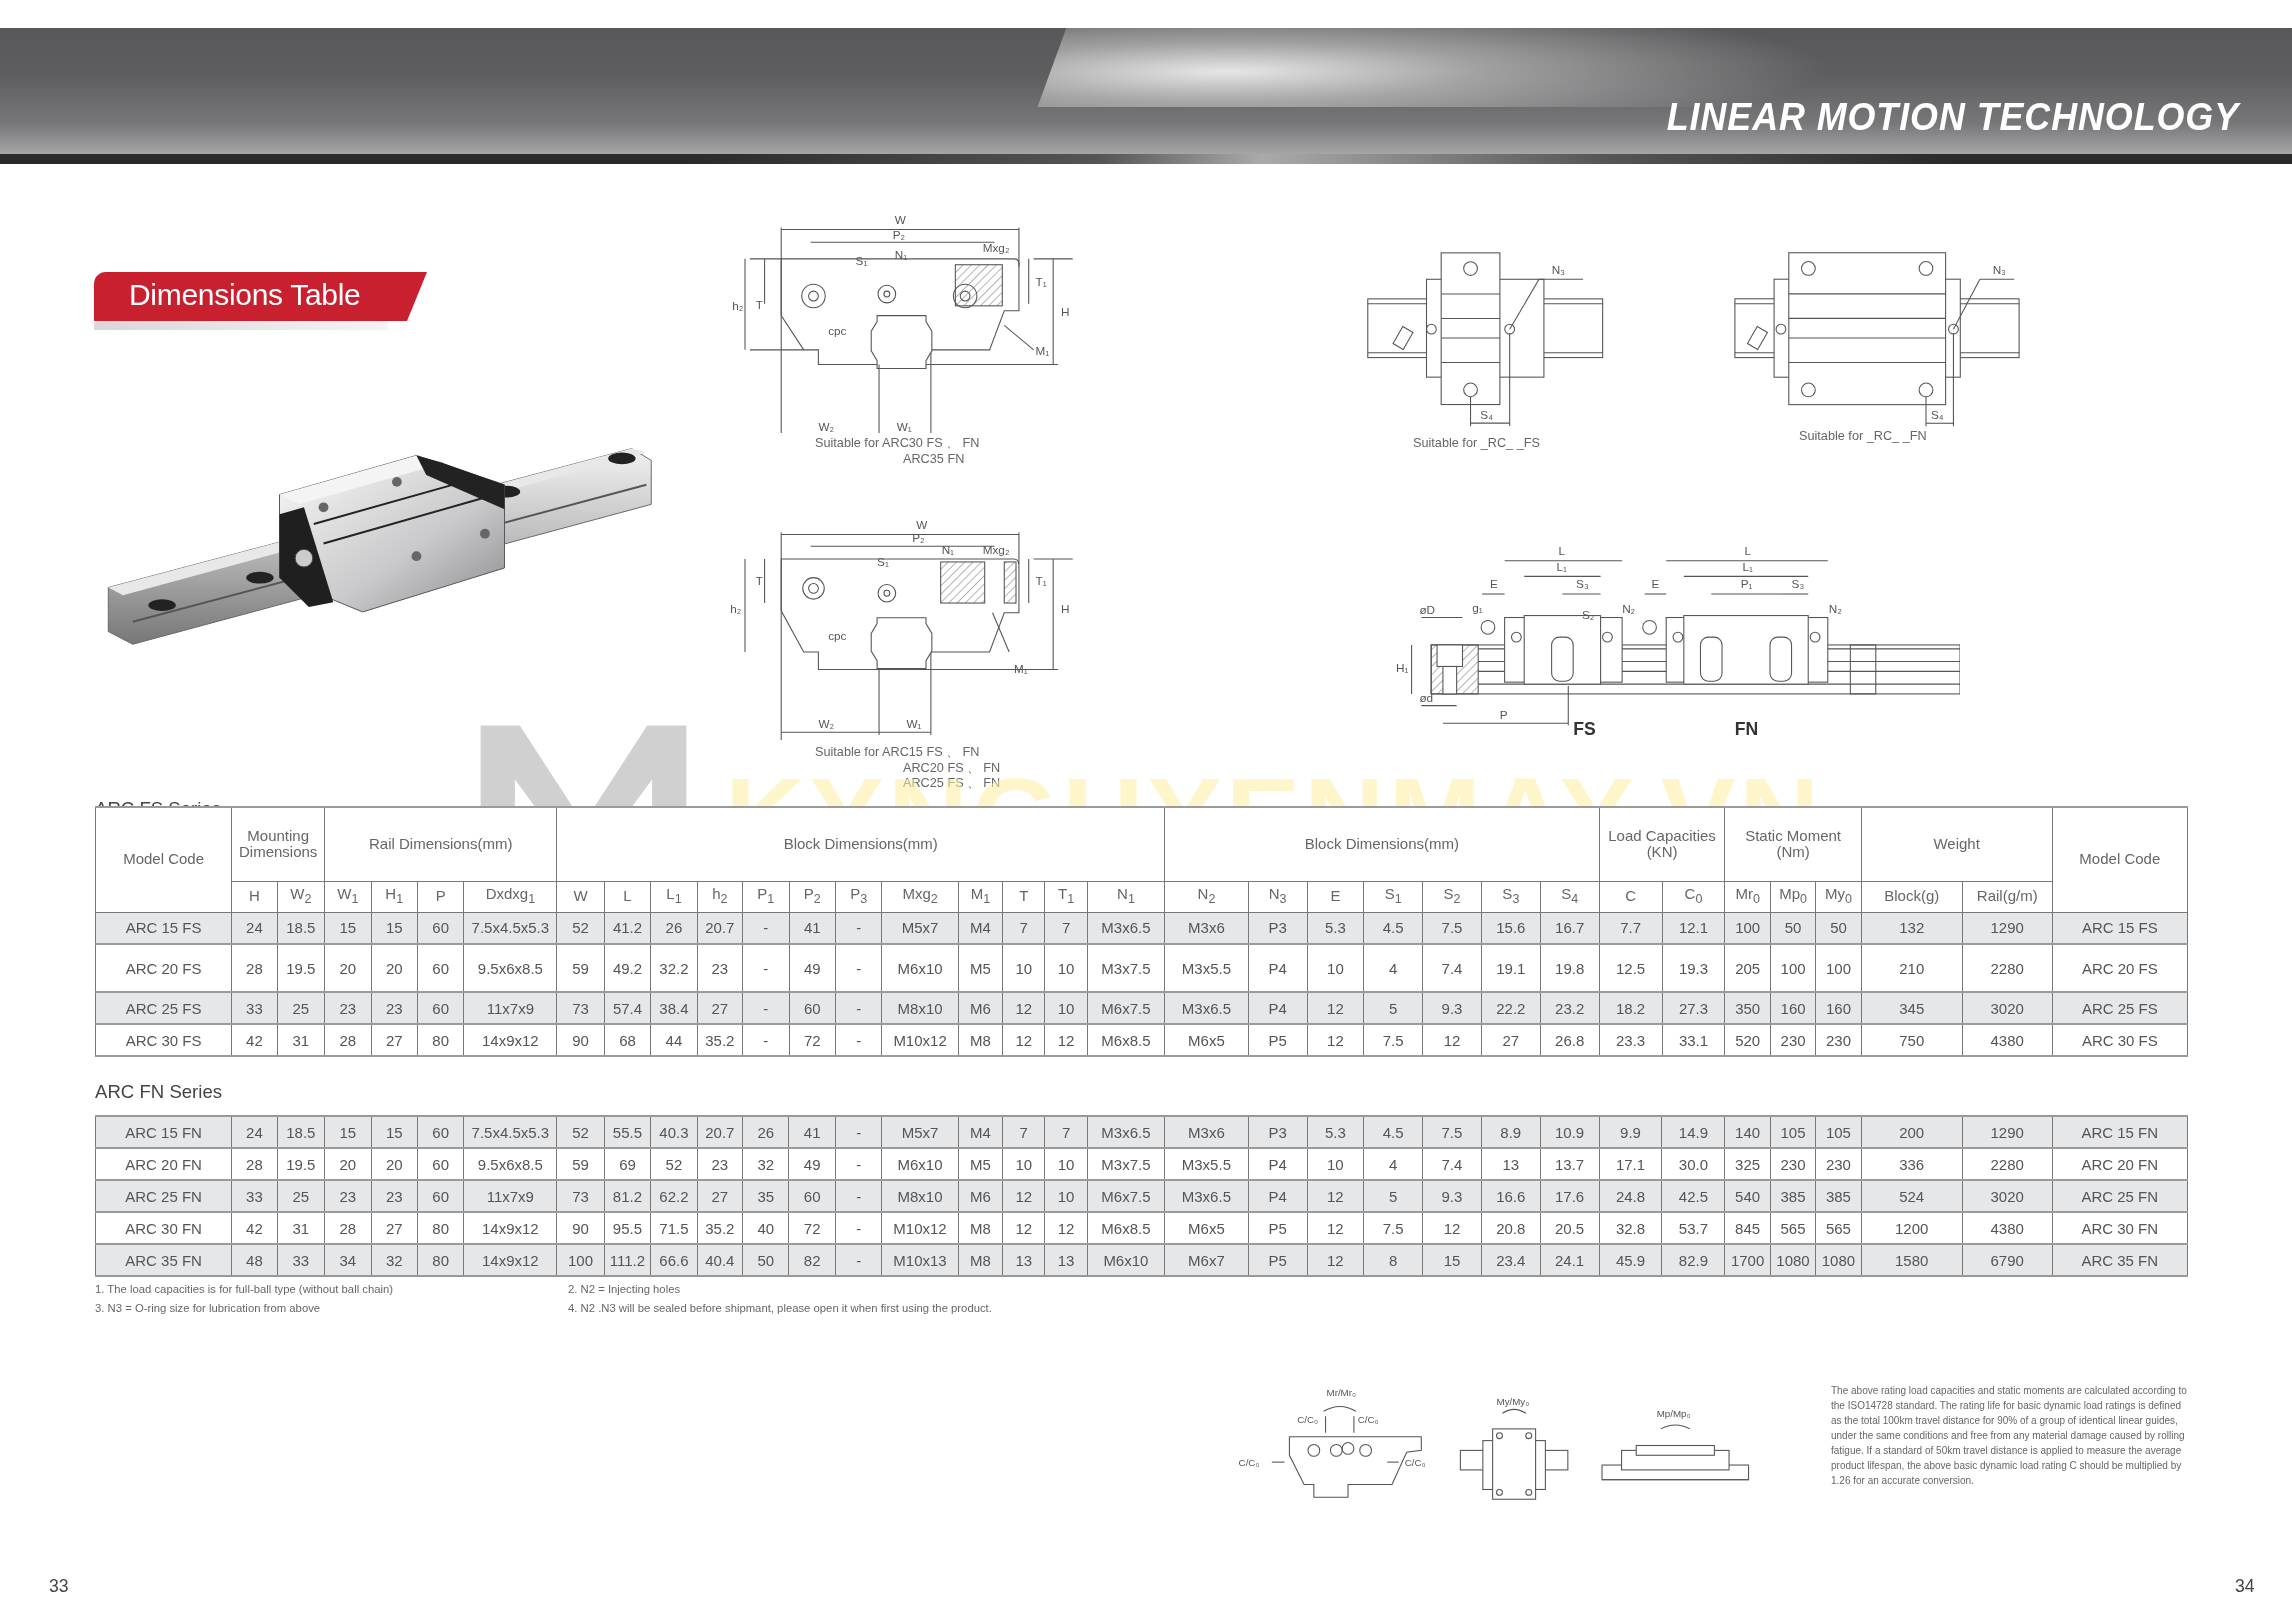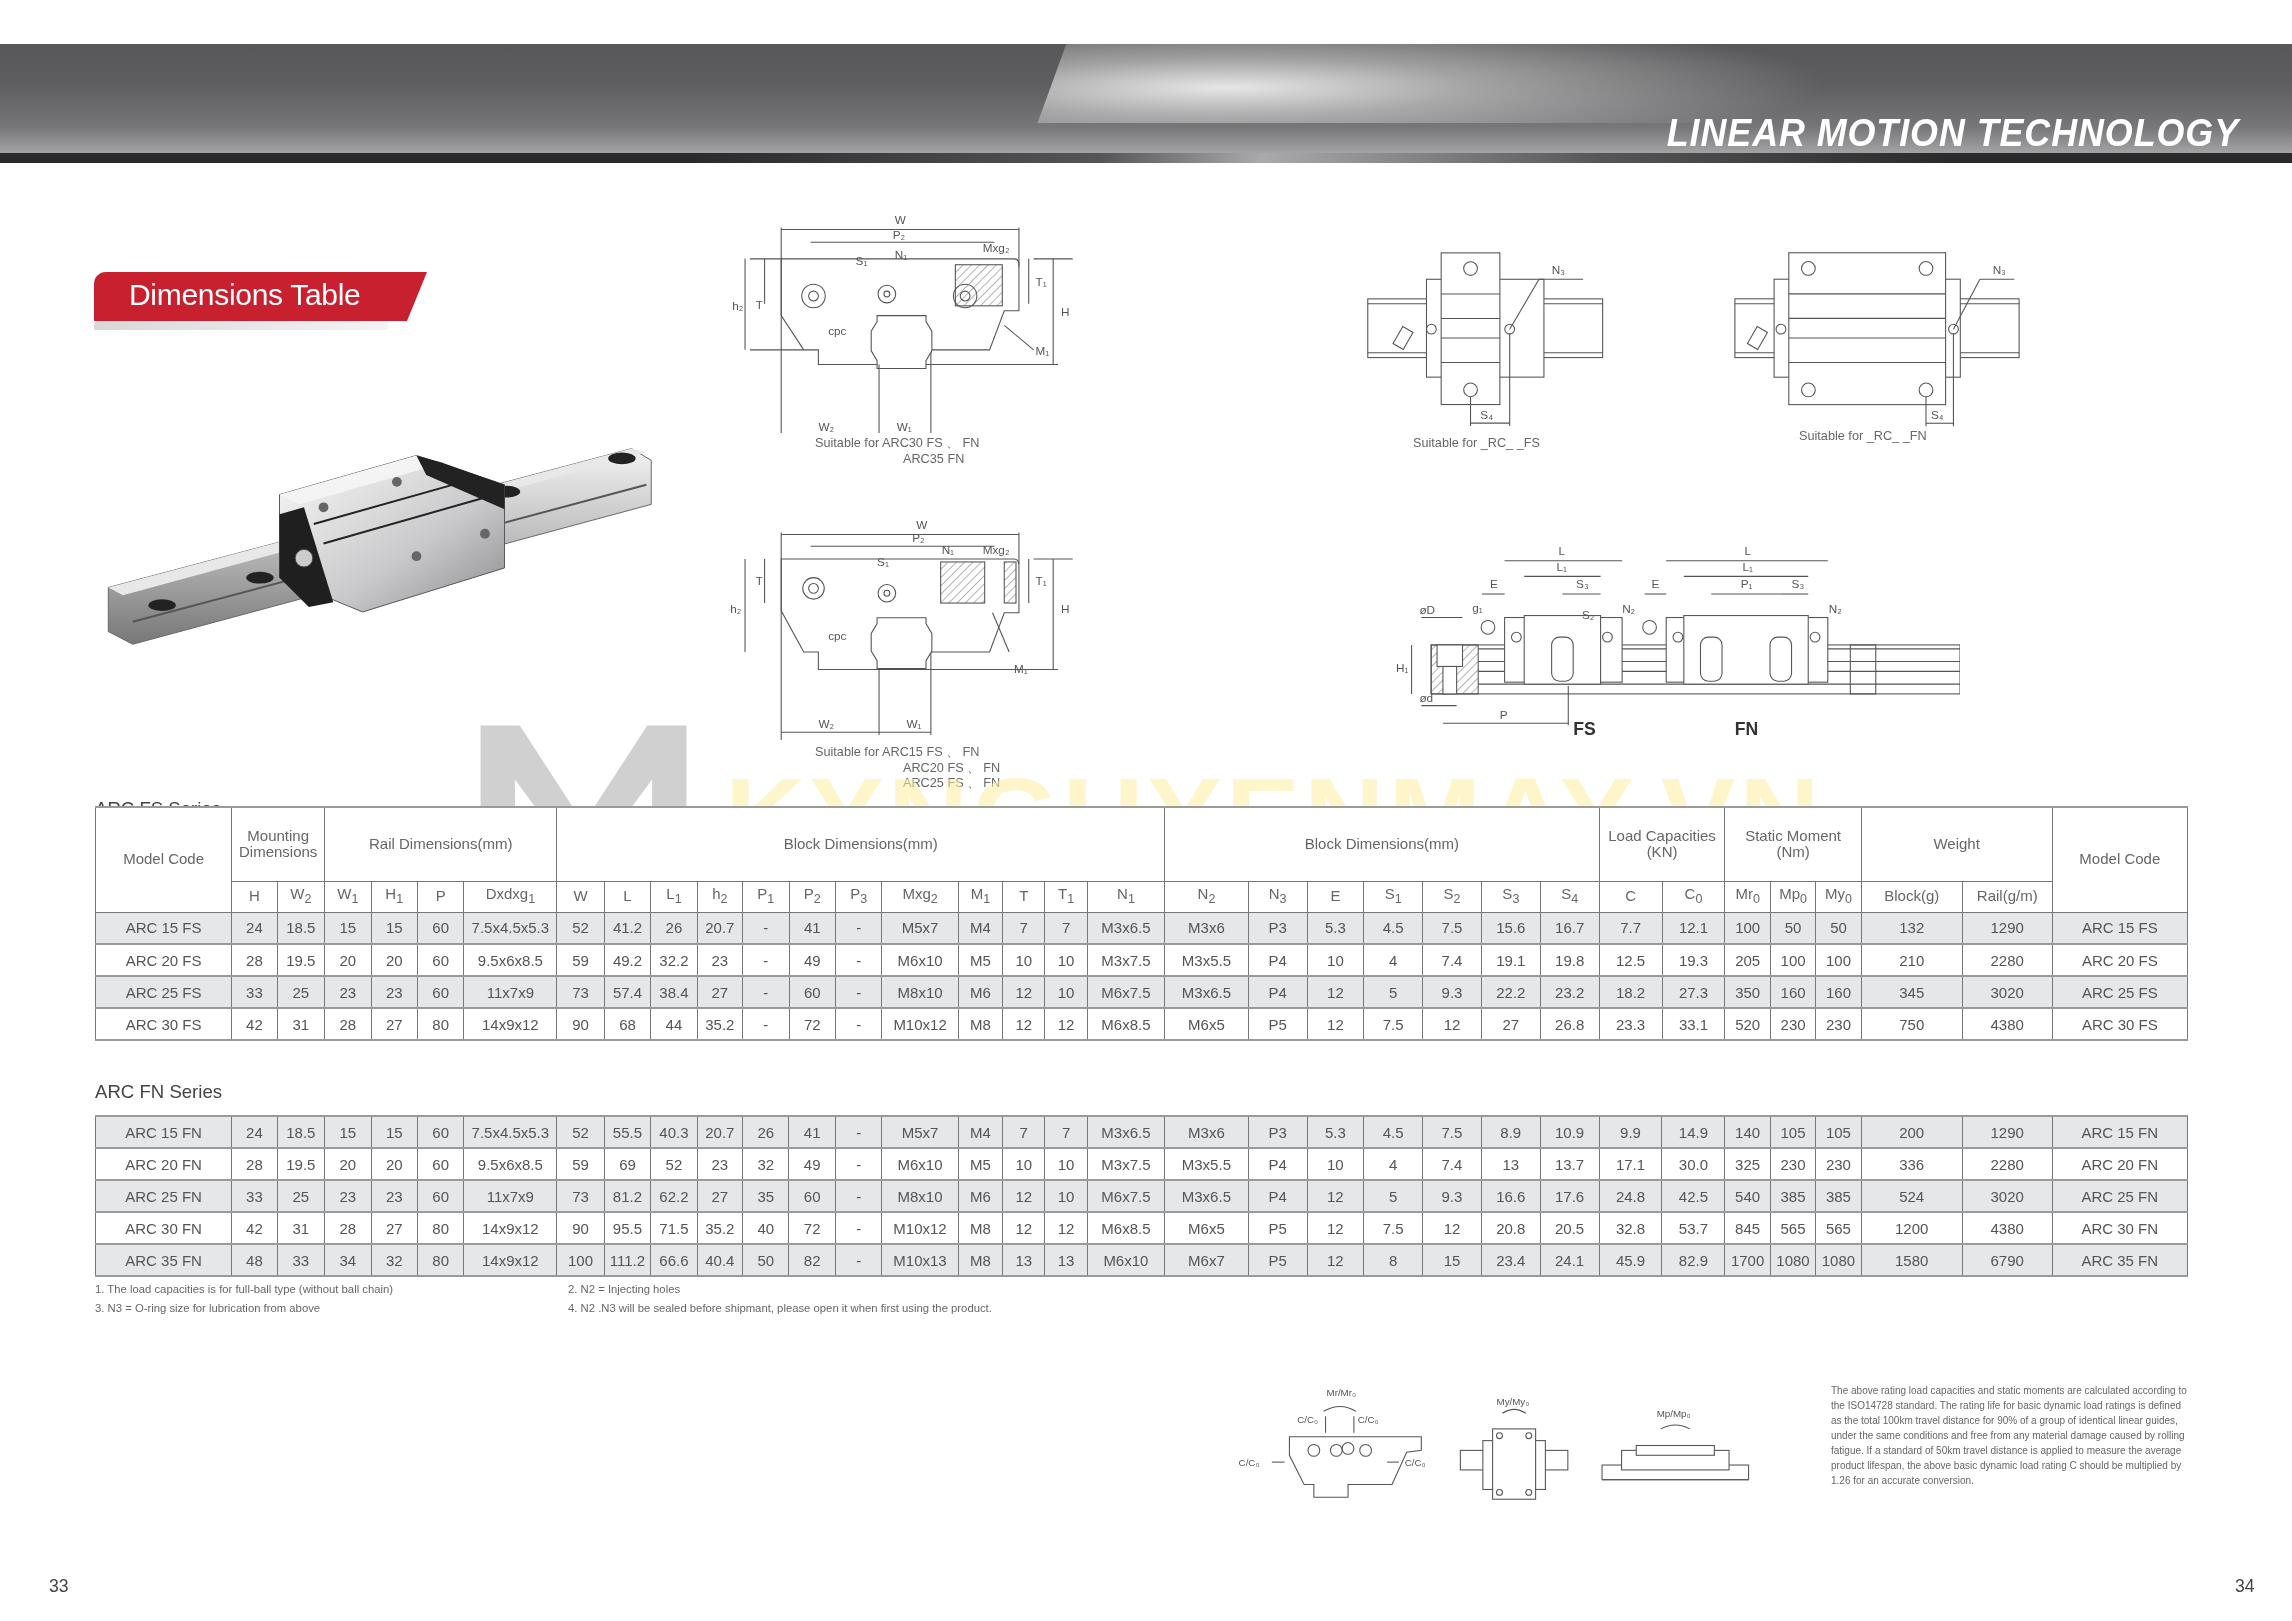--- a/index.html
+++ b/index.html
@@ -1,20 +1,20 @@
 <!DOCTYPE html>
 <html><head>
 <meta charset="utf-8">
 <style>
   *{box-sizing:border-box;margin:0;padding:0}
   html,body{width:2293px;height:1621px;background:#fff;overflow:hidden}
   body{position:relative;font-family:"Liberation Sans","DejaVu Sans",sans-serif;color:#555}
 
   
-  .header{position:absolute;left:0;top:44px;width:2293px;height:119px;
+  .header{position:absolute;left:0;top:28px;width:2293px;height:136px;
     background:linear-gradient(180deg,#58585a 0%,#5e5e60 35%,#77777a 70%,#a4a4a7 92%,#bdbdbf 100%);overflow:hidden}
   .header .sweep{position:absolute;left:1059px;top:-39px;width:882px;height:118px;
     background:radial-gradient(ellipse at 20% 70%,rgba(255,255,255,.85) 0%,rgba(230,230,230,.5) 25%,rgba(90,90,92,0) 60%);
     transform:skewX(-20deg)}
   .header .bottom-strip{position:absolute;left:0;bottom:0;width:100%;height:9.8px;
     background:linear-gradient(90deg,#2a2a2a 0%,#2a2a2a 30%,#555 48%,#aaa 55%,#555 70%,#2a2a2a 85%,#2a2a2a 100%)}
   .header .title{position:absolute;right:54px;top:67px;font-size:39px;font-weight:bold;font-style:italic;
     color:#fff;letter-spacing:1px;transform:scaleX(.92);transform-origin:right}
 
   
@@ -434,21 +434,21 @@
         <td>16.7</td>
         <td>7.7</td>
         <td>12.1</td>
         <td>100</td>
         <td>50</td>
         <td>50</td>
         <td>132</td>
         <td>1290</td>
         <td>ARC 15 FS</td>
       </tr>
-      <tr class="even sep" style="height: 32px;">
+      <tr class="even sep" style="height: 48px;">
         <td>ARC 20 FS</td>
         <td>28</td>
         <td>19.5</td>
         <td>20</td>
         <td>20</td>
         <td>60</td>
         <td>9.5x6x8.5</td>
         <td>59</td>
         <td>49.2</td>
         <td>32.2</td>

